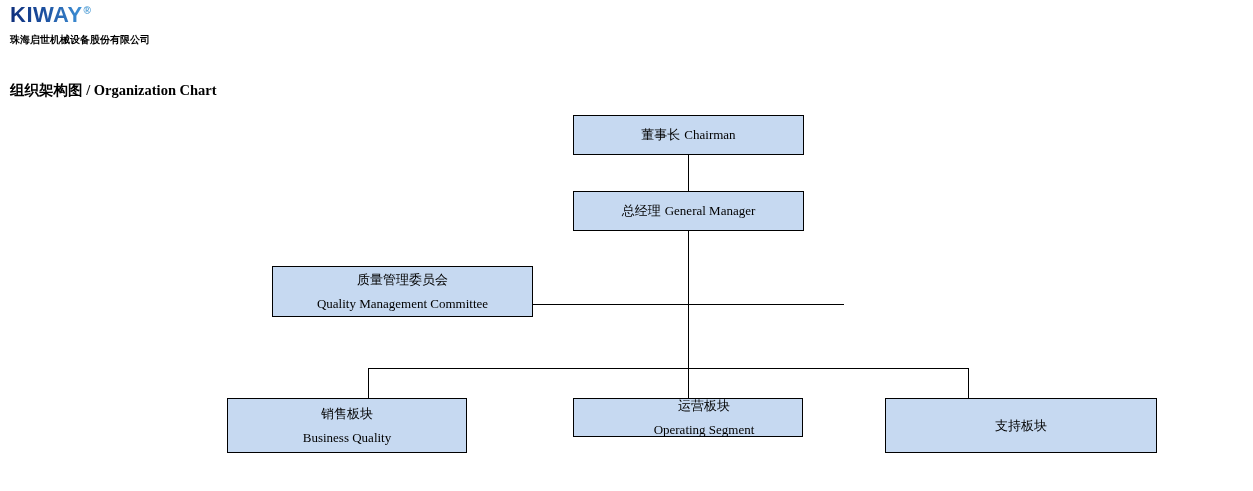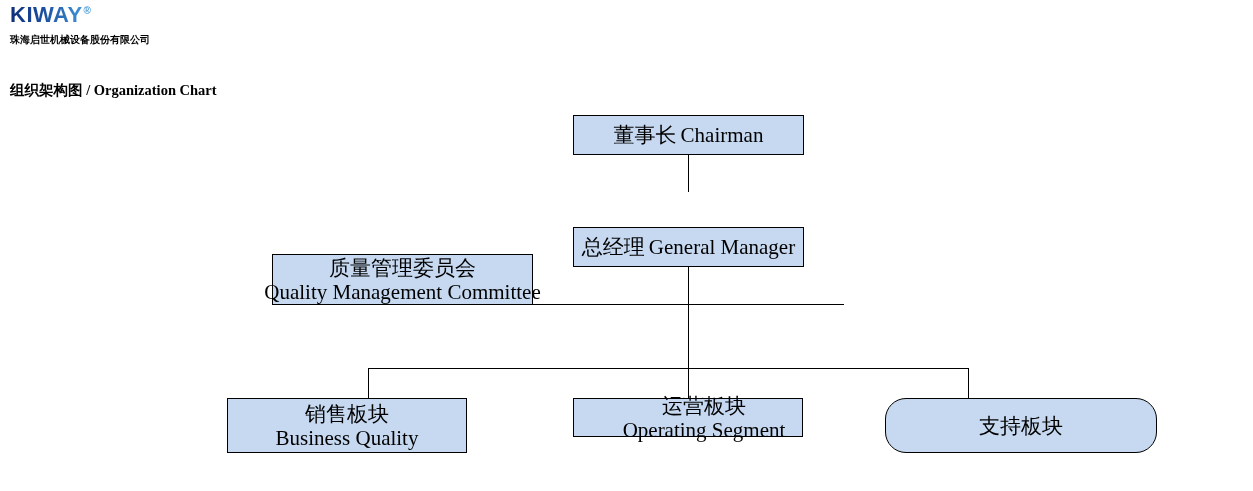--- a/index.html
+++ b/index.html
@@ -44,21 +44,21 @@
   }
 
   
   .node {
     position: absolute;
     box-sizing: border-box;
     background: #c6d9f1;
     border: 1.3px solid #000000;
     display: flex; flex-direction: column;
     align-items: center; justify-content: center;
-    font-size: 21px; line-height: 24px;
+    font-size: 13px; line-height: 24px;
     text-align: center; white-space: nowrap;
     z-index: 2;
   }
   .node .row { display: block; }
   .node .row span { padding: 0 2px; }
 
   
   .conn { position: absolute; background: #000000; z-index: 1; }
   .conn.v { width: 1.2px; }
   .conn.h { height: 1.2px; }
@@ -78,37 +78,37 @@
   <div class="conn v" style="left:688px; top:231px; height:167px;"></div>
   <div class="conn h" style="left:533px; top:304px; width:311px;"></div>
   <div class="conn h" style="left:368px; top:368px; width:601px;"></div>
   <div class="conn v" style="left:368px; top:368px; height:31px;"></div>
   <div class="conn v" style="left:968px; top:368px; height:31px;"></div>
 
   <div class="node" style="left:573px; top:115px; width:231px; height:40px;">
     <div class="row"><span>董事长</span><span>Chairman</span></div>
   </div>
 
-  <div class="node" style="left:573px; top:191px; width:231px; height:40px;margin-top:36px;">
+  <div class="node" style="left:573px; top:191px; width:231px; height:40px;">
     <div class="row"><span>总经理</span><span>General Manager</span></div>
   </div>
 
-  <div class="node" style="left:272px; top:254px; width:261px; height:51px;">
+  <div class="node" style="left:272px; top:266px; width:261px; height:51px;">
     <div class="row">质量管理委员会</div>
     <div class="row">Quality Management Committee</div>
   </div>
 
 
   <div class="node" style="left:227px; top:398px; width:240px; height:55px;">
     <div class="row">销售板块</div>
     <div class="row">Business Quality</div>
   </div>
 
   <div class="node" style="left:573px; top:398px; width:230px; height:39px;padding-left:32px;">
     <div class="row">运营板块</div>
     <div class="row">Operating Segment</div>
   </div>
 
-  <div class="node" style="left:885px; top:398px; width:272px; height:55px;border-radius:21px;">
+  <div class="node" style="left:885px; top:398px; width:272px; height:55px;">
     <div class="row">支持板块</div>
   </div>
 
 </div>
 
 </body></html>

